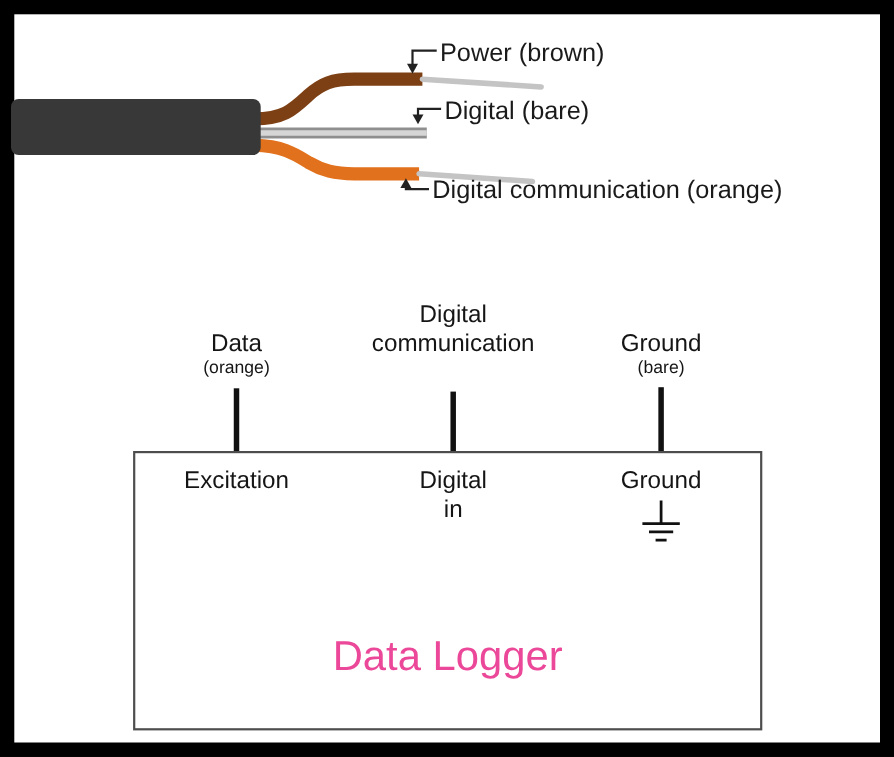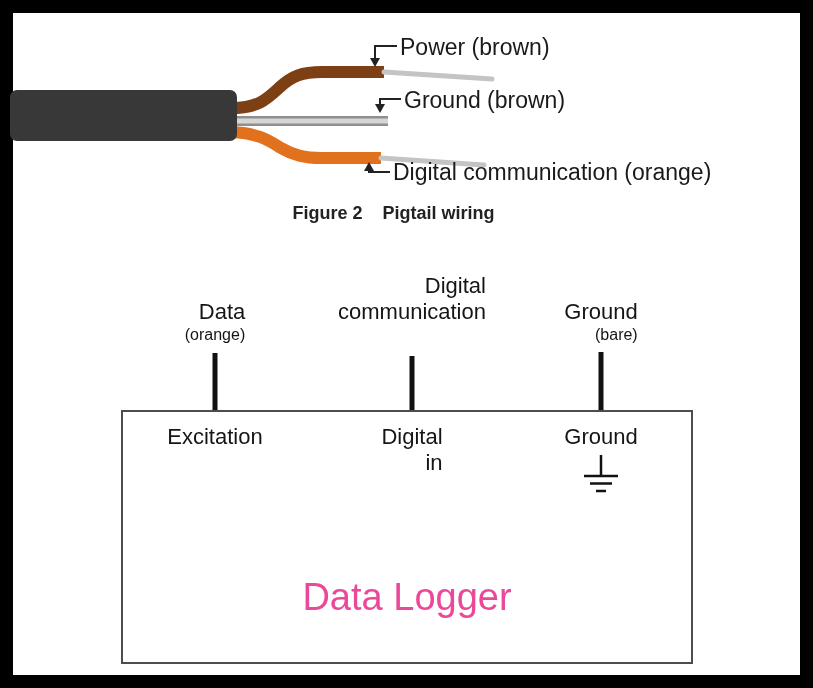--- a/index.html
+++ b/index.html
@@ -5,21 +5,21 @@
   * { margin:0; padding:0; box-sizing:border-box; }
   html,body { background:#000; }
   body { font-family:"Liberation Sans", sans-serif; }
   .frame { position:relative; width:813px; height:688px; background:#000; overflow:hidden;padding-left:48px; }
   .paper { position:absolute; left:13px; top:13px; width:787px; height:662px; background:#ffffff; }
   .art { position:absolute; left:0; top:0; width:813px; height:688px; }
   .lbl { position:absolute; font-size:23px; color:#1a1a1a; white-space:nowrap; line-height:1.15; }
   .caption { position:absolute; left:0; top:203px; width:787px; text-align:center; font-weight:bold;
              font-size:18px; color:#222; }
   .caption .cap-label { margin-right:20px; }
-  .col-label, .terminal { position:absolute; transform:translateX(-50%); text-align:right; color:#151515; white-space:nowrap; }
+  .col-label, .terminal { position:absolute; transform:translateX(-50%); text-align:center; color:#151515; white-space:nowrap; }
   .big   { font-size:22px; line-height:1.18; }
   .small { font-size:16px; line-height:1.25; }
   .device-label { position:absolute; transform:translateX(-50%); font-size:38px; color:#ec4899; white-space:nowrap; }
 </style>
 </head>
 <body>
 
 <div class="frame">
   <div class="paper"></div>
 
@@ -49,26 +49,23 @@
 
     <g stroke="#111" stroke-width="2.5" fill="none">
       <path d="M601 455 L601 476"></path>
       <path d="M584 476 L618 476"></path>
       <path d="M590 483.5 L612 483.5"></path>
       <path d="M596 491 L606 491"></path>
     </g>
   </svg>
 
   <span class="lbl" style="left:400px; top:34px">Power (brown)</span>
-  <span class="lbl" style="left:404px; top:87px">Ground (brown)</span>
+  <span class="lbl" style="left:404px; top:87px">Digital (bare)</span>
   <span class="lbl" style="left:393px; top:159px">Digital communication (orange)</span>
 
-  <div class="caption">
-    <span class="cap-label">Figure 2</span><span>Pigtail wiring</span>
-  </div>
 
   <div class="col-label" style="left:215px; top:299px">
     <div class="big">Data</div>
     <div class="small">(orange)</div>
   </div>
   <div class="col-label" style="left:412px; top:273px">
     <div class="big">Digital</div>
     <div class="big">communication</div>
   </div>
   <div class="col-label" style="left:601px; top:299px">

